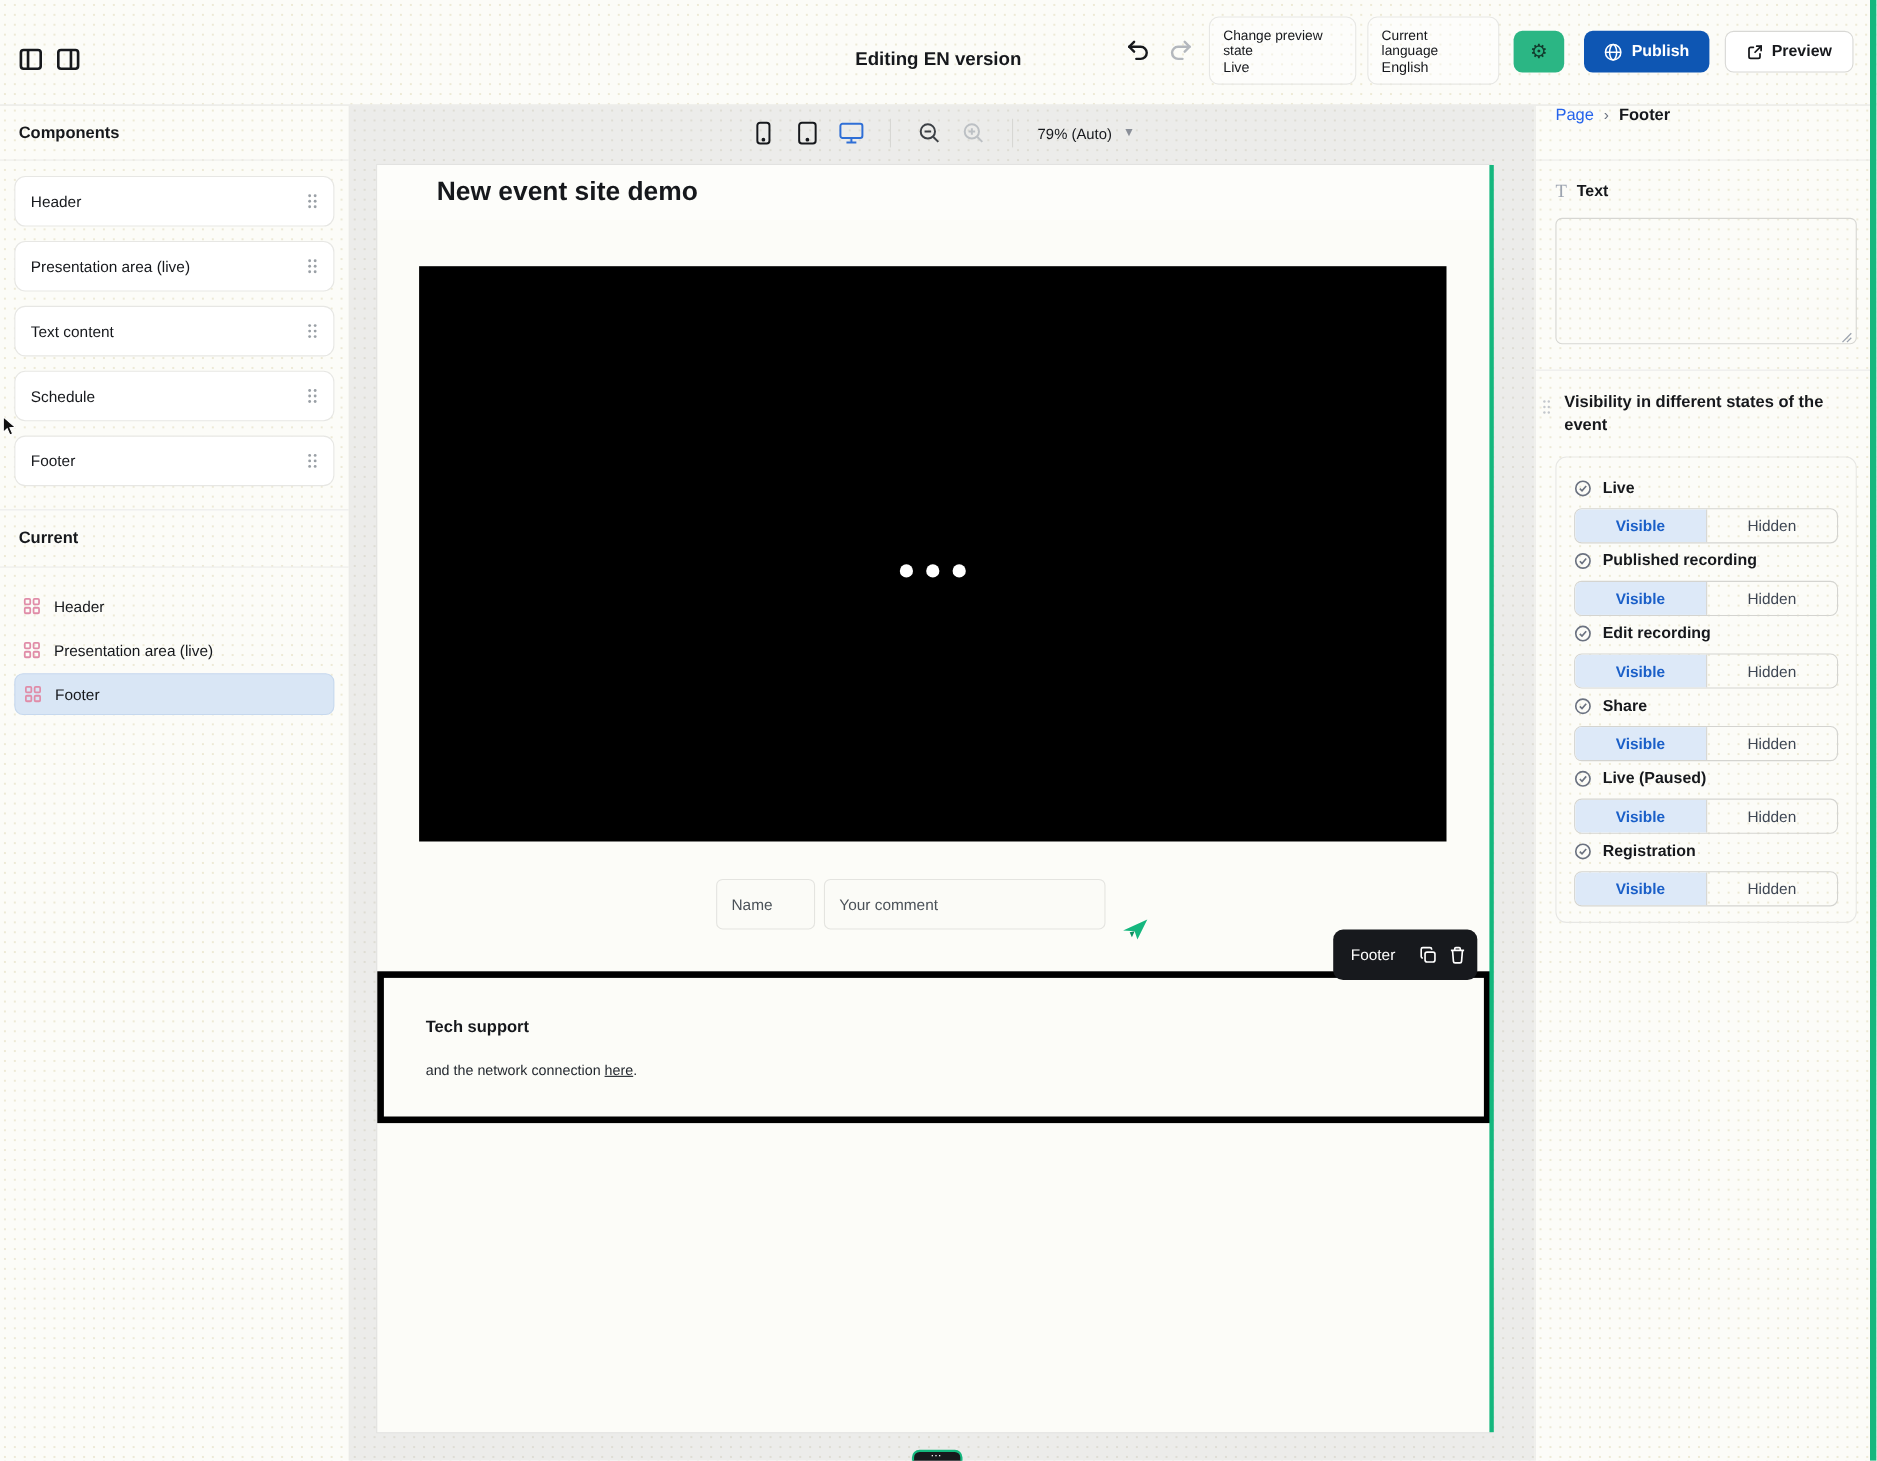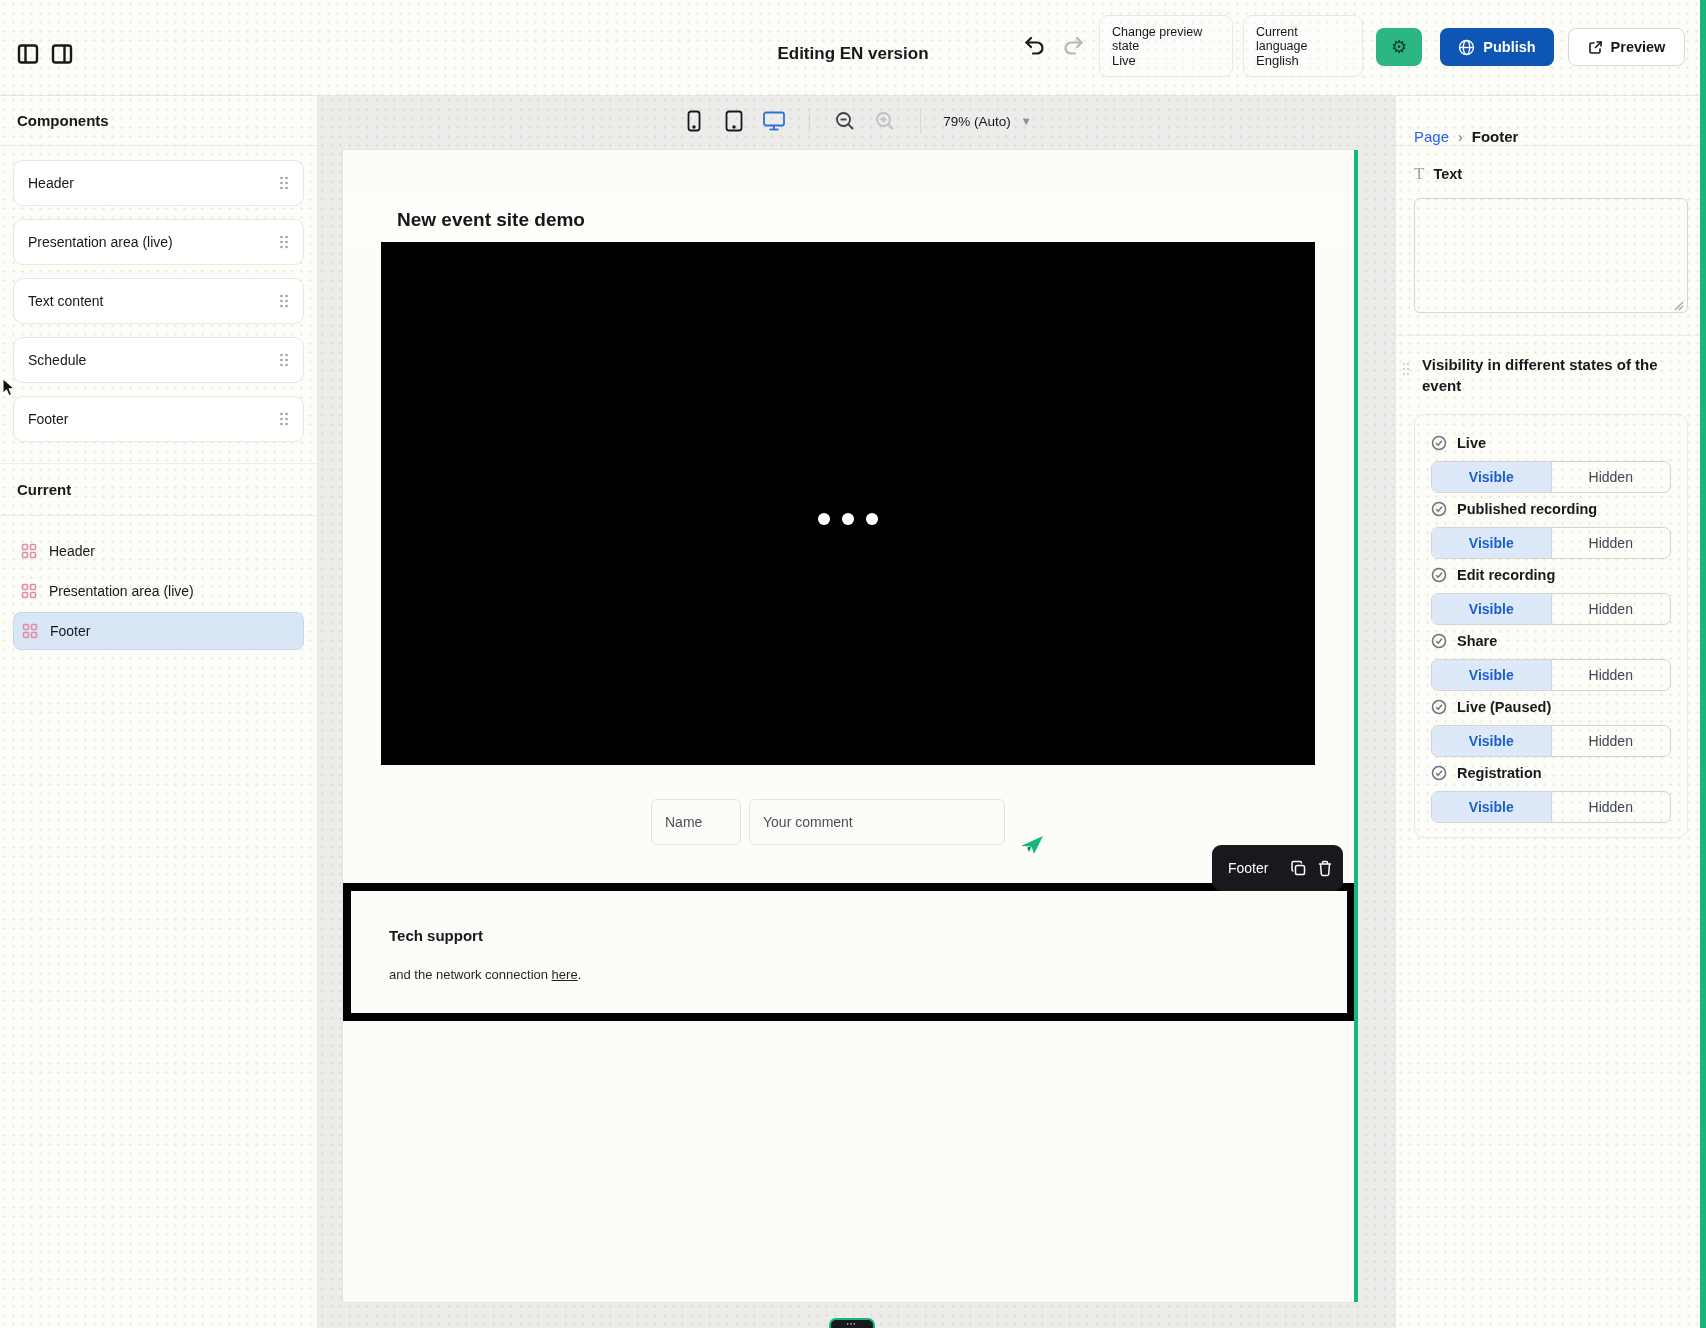--- a/index.html
+++ b/index.html
@@ -50,47 +50,47 @@
   
   .canvas { position:absolute; left:318px; top:96px; width:1077px; bottom:0; }
   .canvas-toolbar { height:50px; display:flex; align-items:center; justify-content:center; gap:14px; }
   .tb-icon { width:26px; height:26px; display:flex; align-items:center; justify-content:center; cursor:pointer; }
   .tb-div { width:1px; height:26px; background:#d7d7d3; margin:0 8px; }
   .zoom-label { font-size:13.5px; color:#16181c; display:flex; align-items:center; gap:10px; cursor:pointer;text-align:center; }
   .caret { color:#8a8f98; font-size:11px; }
 
   .page { position:absolute; left:25px; top:54px; width:1012px; height:1152px; background:#fcfcf8; box-shadow:0 0 0 1px rgba(0,0,0,.04); }
   .page-accent { position:absolute; left:1036px; top:54px; width:4px; height:1152px; background:#15b77e; }
-  .page-header { height:50px; display:flex; align-items:center; padding-left:54px; font-size:19px; font-weight:bold; background:#fdfdfa;margin-top:45px; }
+  .page-header { height:50px; display:flex; align-items:center; padding-left:54px; font-size:24px; font-weight:bold; background:#fdfdfa; }
   .video { position:absolute; left:38px; top:92px; width:934px; height:523px; background:#000; }
   .loading-dots { position:absolute; left:50%; top:53%; transform:translate(-50%,-50%); display:flex; gap:12px; }
   .loading-dots span { width:12px; height:12px; border-radius:50%; background:#fff; }
 
   .comment-row { position:absolute; left:0; top:672px; width:100%; display:flex; align-items:center; }
   .cinput { height:46px; background:#fbfbf7; border:1px solid #e4e4e0; border-radius:6px; font-size:14px; color:#4b5259; padding:0 13px; font-family:"Liberation Sans",sans-serif; }
   .cinput::placeholder { color:#4b5259; opacity:1; }
   .inp-name { position:absolute; left:308px; width:90px; }
   .inp-comment { position:absolute; left:406px; width:256px; }
   .send-btn { position:absolute; left:672px; top:8px; width:34px; height:30px; display:flex; align-items:center; justify-content:center; cursor:pointer; }
 
   .sel-badge { position:absolute; left:869px; top:695px; width:131px; height:46px; background:#17191d; border-radius:9px; display:flex; align-items:center; padding:0 12px 0 16px; gap:10px; z-index:3; }
   .sel-badge .blabel { color:#fff; font-size:14px; }
   .sel-badge .bdiv { width:1px; height:24px; background:#44474d; margin-left:2px; }
   .badge-icon { width:24px; height:24px; display:flex; align-items:center; justify-content:center; cursor:pointer; }
 
-  .footer-section { position:absolute; left:0; top:733px; width:1012px; height:138px; border:8px solid #000000; background:#fcfcf8; padding:36px 38px 0 38px; }
+  .footer-section { position:absolute; left:0; top:733px; width:1012px; height:138px; border:6px solid #000000; background:#fcfcf8; padding:36px 38px 0 38px; }
   .footer-section h3 { font-size:15px; font-weight:bold; margin-bottom:20px; }
   .footer-section p { font-size:13px; line-height:22px; color:#1f242b; }
   .footer-section a { color:#1f242b; text-decoration:underline; cursor:pointer; }
 
   .bottom-pill { position:absolute; left:511px; top:1222px; width:46px; height:26px; background:#17191d; border:2px solid #15b77e; border-radius:7px; color:#fff; display:flex; align-items:flex-start; justify-content:center; font-size:10px; letter-spacing:2px; line-height:8px; }
 
   
   .inspector { position:absolute; left:1395px; top:96px; width:311px; bottom:0; border-left:1px solid #e7e7e4; z-index:4; }
-  .crumbs { height:50px; display:flex; align-items:flex-end; gap:9px; padding:0 18px; font-size:15px; border-bottom:1px solid #ececea; }
+  .crumbs { height:50px; display:flex; align-items:flex-start; gap:9px; padding:0 18px; font-size:15px; border-bottom:1px solid #ececea; }
   .crumb-link { color:#2563eb; cursor:pointer; }
   .crumb-sep { color:#6b7280; font-size:14px; }
   .crumb-current { font-weight:bold; }
   .text-block { padding:18px; border-bottom:1px solid #ececea; }
   .field-label { display:flex; align-items:center; gap:9px; font-size:14.5px; font-weight:bold; margin-bottom:14px; }
   .t-icon { font-family:"Liberation Serif",serif; color:#9ca3af; font-size:17px; font-weight:normal; }
   .insp-textarea { width:100%; height:115px; border:1px solid #d6d6d2; border-radius:6px; background:transparent; resize:none; font-family:"Liberation Sans",sans-serif; font-size:13px; padding:8px; color:#16181c; }
   .resize-corner { position:absolute; right:22px; margin-top:-16px; pointer-events:none; }
 
   .vis-block { padding:18px 18px 24px 18px; position:relative; }

